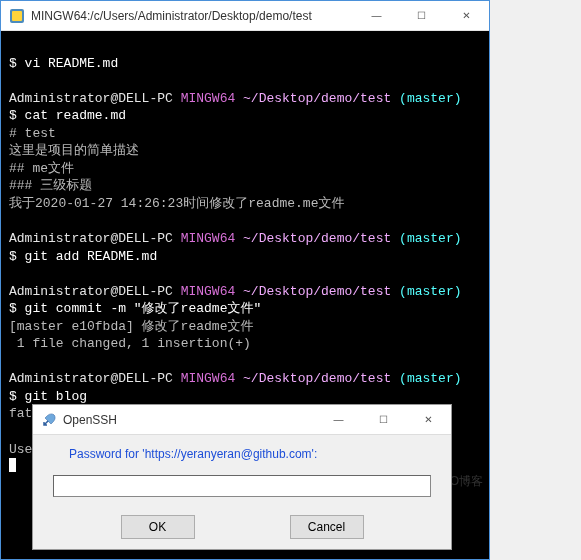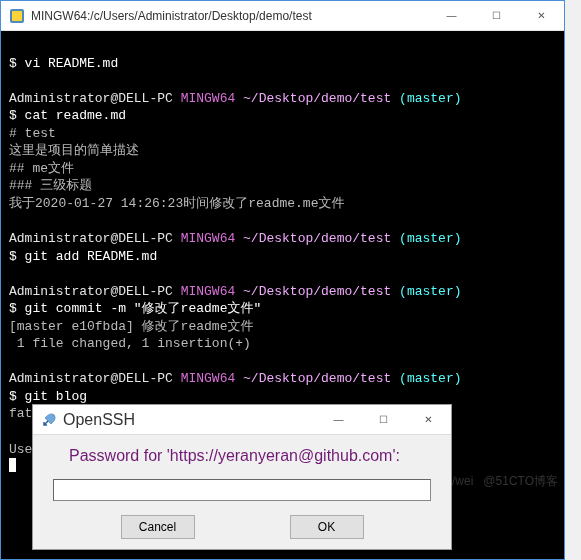--- a/index.html
+++ b/index.html
@@ -6,21 +6,21 @@
   body {
     margin: 0;
     width: 581px;
     height: 560px;
     font-family: "Segoe UI", Arial, sans-serif;
     background: #f0f0f0;
     position: relative;
     overflow: hidden;
   }
   .main-window {
-    width: 565px;
+    width: 490px;
     height: 560px;
     border: 1px solid #4a90d9;
     background: #fff;
     display: flex;
     flex-direction: column;
   }
   .titlebar {
     height: 30px;
     background: #fff;
     display: flex;
@@ -101,34 +101,34 @@
     align-items: center;
     padding-left: 8px;
     border-bottom: 1px solid #ddd;
   }
   .dialog-icon {
     width: 16px;
     height: 16px;
     margin-right: 6px;
   }
   .dialog-title {
-    font-size: 16px;
+    font-size: 12px;
     color: #333;
     flex: 1;
   }
   .dialog-body {
     flex: 1;
     padding: 12px 20px 10px 20px;
     display: flex;
     flex-direction: column;
     justify-content: flex-start;
   }
   .dialog-prompt {
-    font-size: 16px;
-    color: #701a75;
+    font-size: 12px;
+    color: #1d4ed8;
     margin: 0 0 14px 16px;
   }
   .dialog-input {
     width: 100%;
     height: 22px;
     border: 1px solid #888;
     background: #fff;
     padding: 2px 4px;
     font-size: 12px;
     font-family: "Segoe UI", Arial, sans-serif;
@@ -221,16 +221,16 @@
       <div class="win-btn">—</div>
       <div class="win-btn">☐</div>
       <div class="win-btn close">✕</div>
     </div>
   </div>
   <div class="dialog-body">
     <div class="dialog-prompt">Password for 'https://yeranyeran@github.com':</div>
     <input type="password" class="dialog-input" autofocus="" value="" style="">
   </div>
   <div class="dialog-buttons">
+    <div class="dlg-btn">OK</div>
     <div class="dlg-btn">Cancel</div>
-    <div class="dlg-btn">OK</div>
   </div>
 </div>
 
 </body></html>

